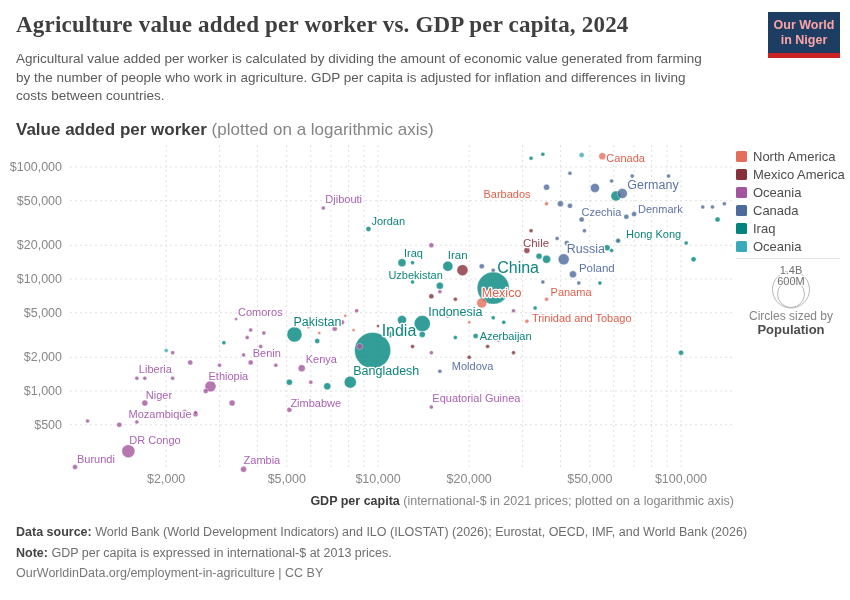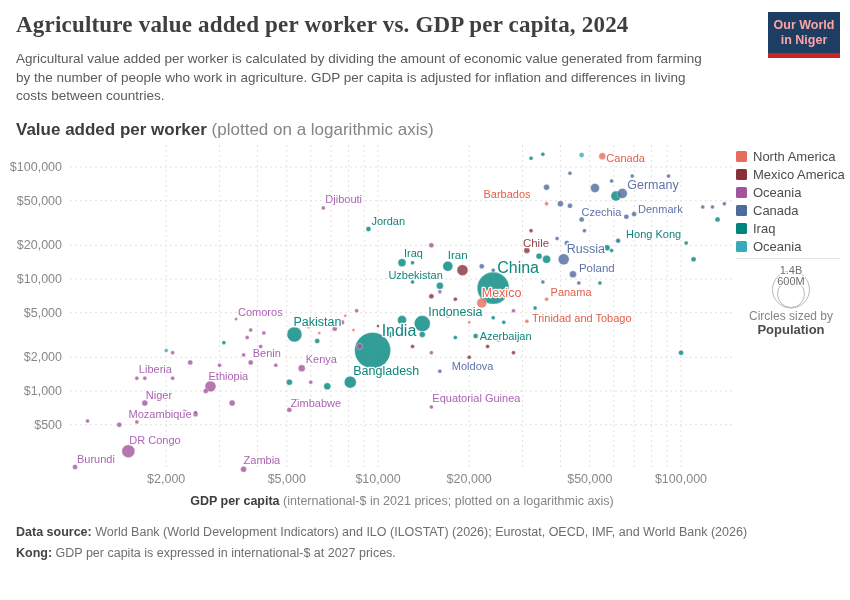--- a/index.html
+++ b/index.html
@@ -7,21 +7,21 @@
   .page{position:relative;width:850px;height:439px;background:#fff;}
   .title{position:absolute;left:16px;top:12px;width:720px;margin:0;
     font-family:"Liberation Serif",serif;font-size:23px;font-weight:700;color:#3f3f3f;letter-spacing:.2px;}
   .subtitle{position:absolute;left:16px;top:50px;width:700px;margin:0;
     font-size:13.5px;line-height:1.38;color:#5b5b5b;}
   .logo{position:absolute;left:768px;top:12px;width:72px;height:41px;background:#1d3d63;
     border-bottom:5px solid #cb2323;color:#fca5a5;display:flex;flex-direction:column;
     align-items:center;justify-content:center;font-size:12.5px;font-weight:700;line-height:1.15;}
   .y-axis-head{position:absolute;left:16px;top:120px;font-size:17px;color:#858585;}
   .y-axis-head b{color:#3d3d3d;font-weight:700;}
-  .x-axis-head{position:absolute;left:70px;top:494px;width:664px;text-align:center;
+  .x-axis-head{position:absolute;left:70px;top:494px;width:664px;text-align:right;
     font-size:12.5px;color:#858585;}
   .x-axis-head b{color:#3d3d3d;font-weight:700;}
   svg.chart{position:absolute;left:0;top:0;}
   .gridline{stroke:#e1e1e1;stroke-width:1;stroke-dasharray:2,3;}
   .tick{fill:#888;font-size:12.5px;}
   .clabel{paint-order:stroke;stroke:#fff;stroke-width:2.5px;stroke-linejoin:round;}
   .legend{position:absolute;left:736px;top:147px;list-style:none;margin:0;padding:0;}
   .legend li{display:flex;align-items:center;height:18px;cursor:default;}
   .legend .sw{width:11px;height:11px;border-radius:1.5px;margin-right:6px;flex:0 0 auto;}
   .legend .lt{font-size:13px;color:#4c4c4c;}
@@ -298,16 +298,17 @@
         <span class="sw" style="background: rgb(56, 170, 186);"></span>
         <span class="lt">Oceania</span>
       </li>
     </ul>
   <div class="legend-divider"></div>
 
   <div class="x-axis-head"><b>GDP per capita</b><span> (international-$ in 2021 prices; plotted on a logarithmic axis)</span></div>
 
   <div class="footer">
     <div class="row"><b>Data source:</b><span> World Bank (World Development Indicators) and ILO (ILOSTAT) (2026); Eurostat, OECD, IMF, and World Bank (2026)</span></div>
-    <div class="row"><b>Kong:</b><span> GDP per capita is expressed in international-$ at 2027 prices.</span></div>
+    <div class="row"><b>Note:</b><span> GDP per capita is expressed in international-$ at 2013 prices.</span></div>
+    <div class="row link">OurWorldinData.org/employment-in-agriculture | CC BY</div>
   </div>
 
 </div>
 
 </body></html>

